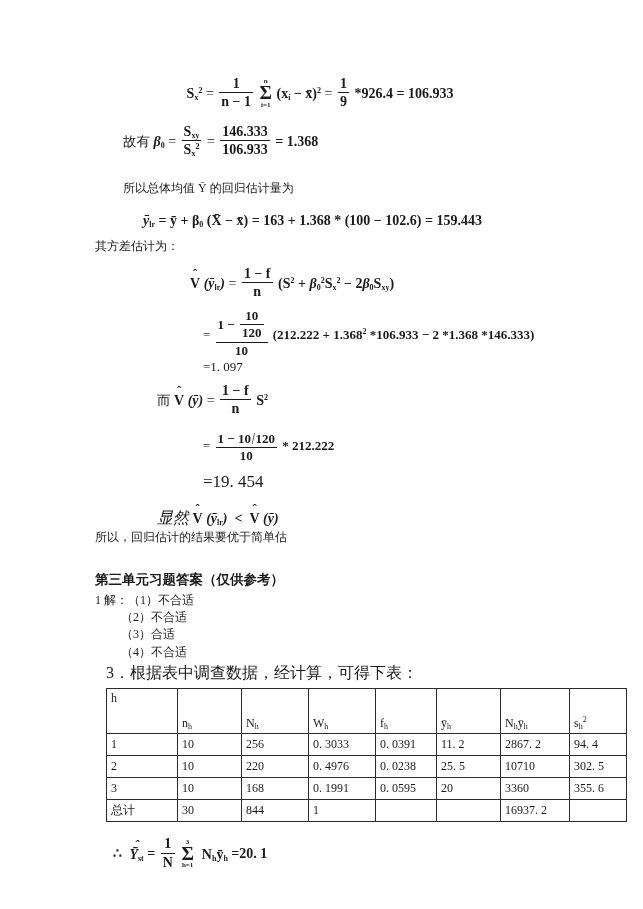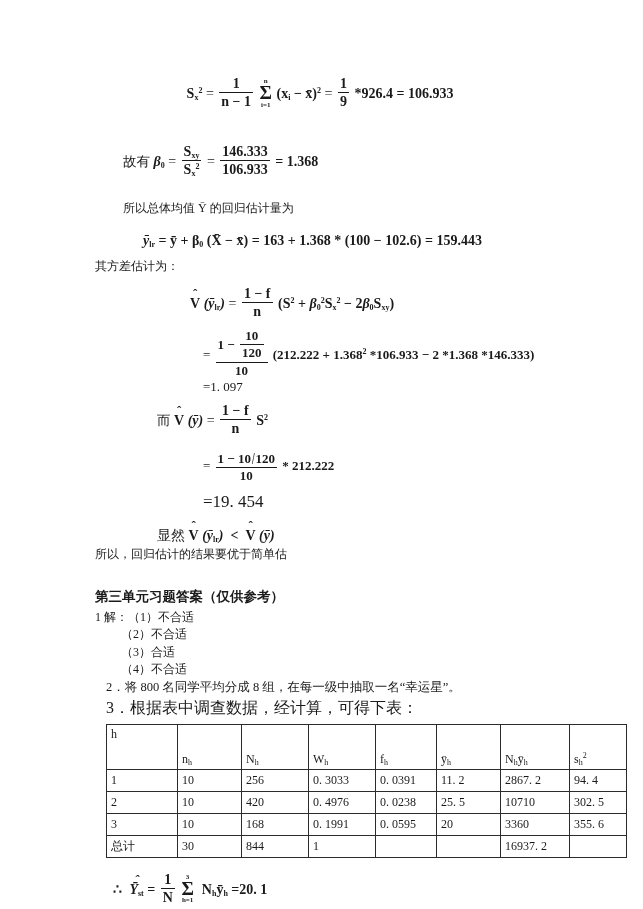--- a/index.html
+++ b/index.html
@@ -171,21 +171,21 @@
       </span>
       <span> = </span>
       <span class="frac">
         <span class="num">1</span>
         <span class="den">9</span>
       </span>
       <span class="mb">*926.4</span>
       <span class="mb">= 106.933</span>
     </div>
 
-    <div class="row math" style="margin-top:34px; font-size:14px; padding-left:28px;">
+    <div class="row math" style="margin-top:14px; font-size:14px; padding-left:28px;">
       <span class="p" style="font-size:13.5px;">故有</span>
       <span style="font-style:italic; font-weight:bold;">
         <span>β</span><sub style="font-style:normal;">0</sub>
       </span>
       <span> = </span>
       <span class="frac">
         <span class="num"><b>S</b><sub>xy</sub></span>
         <span class="den"><b>S</b><sub>x</sub><sup>2</sup></span>
       </span>
       <span> = </span>
@@ -263,40 +263,39 @@
           <span>1 − 10</span><span class="sl">/</span><span>120</span>
         </span>
         <span class="den">10</span>
       </span>
       <span class="mb">* 212.222</span>
     </div>
 
     <div class="row math" style="margin-top:8px; font-size:17px; padding-left:108px;">=19. 454</div>
 
     <div class="row math" style="margin-top:14px; font-size:14px; padding-left:62px;">
-      <span class="p" style="font-size:14px;">显然</span>
+      <span class="p" style="font-size:16px;font-style:italic;">显然</span>
       <span class="hat mb"><span>V</span></span>
       <span class="mb" style="font-style:italic;">
         <span>(ȳ</span><sub style="font-style:normal;">lr</sub><span>)</span>
       </span>
       <span class="mb">&nbsp;<span>&lt;</span>&nbsp;</span>
       <span class="hat mb"><span>V</span></span>
       <span class="mb" style="font-style:italic;">(ȳ)</span>
     </div>
 
     <div class="p" style="margin-top:0;">所以，回归估计的结果要优于简单估</div>
 
     <div class="heading" style="margin-top:24px;">第三单元习题答案（仅供参考）</div>
 
     <div class="p" style="margin-top:3px;">1 解：（1）不合适</div>
     <div class="p" style="padding-left:26px;">（2）不合适</div>
     <div class="p" style="padding-left:26px;">（3）合适</div>
     <div class="p" style="padding-left:26px;">（4）不合适</div>
 
-    <div class="p" style="padding-left:11px; font-size:12.5px;">2．将 800 名同学平均分成 8 组，在每一级中抽取一名“幸运星”。</div>
 
     <div class="p" style="padding-left:11px; font-size:16px;">3．根据表中调查数据，经计算，可得下表：</div>
 
     <table class="datatable" style="margin-top:4px;">
       <thead>
         <tr>
           <th class="c0 first">h</th>
           <th class="c1">n<sub>h</sub></th>
           <th class="c2">N<sub>h</sub></th>
           <th class="c3">W<sub>h</sub></th>
@@ -313,21 +312,21 @@
           <td>256</td>
           <td>0. 3033</td>
           <td>0. 0391</td>
           <td>11. 2</td>
           <td>2867. 2</td>
           <td>94. 4</td>
         </tr>
         <tr>
           <td>2</td>
           <td>10</td>
-          <td>420</td>
+          <td>220</td>
           <td>0. 4976</td>
           <td>0. 0238</td>
           <td>25. 5</td>
           <td>10710</td>
           <td>302. 5</td>
         </tr>
         <tr>
           <td>3</td>
           <td>10</td>
           <td>168</td>

